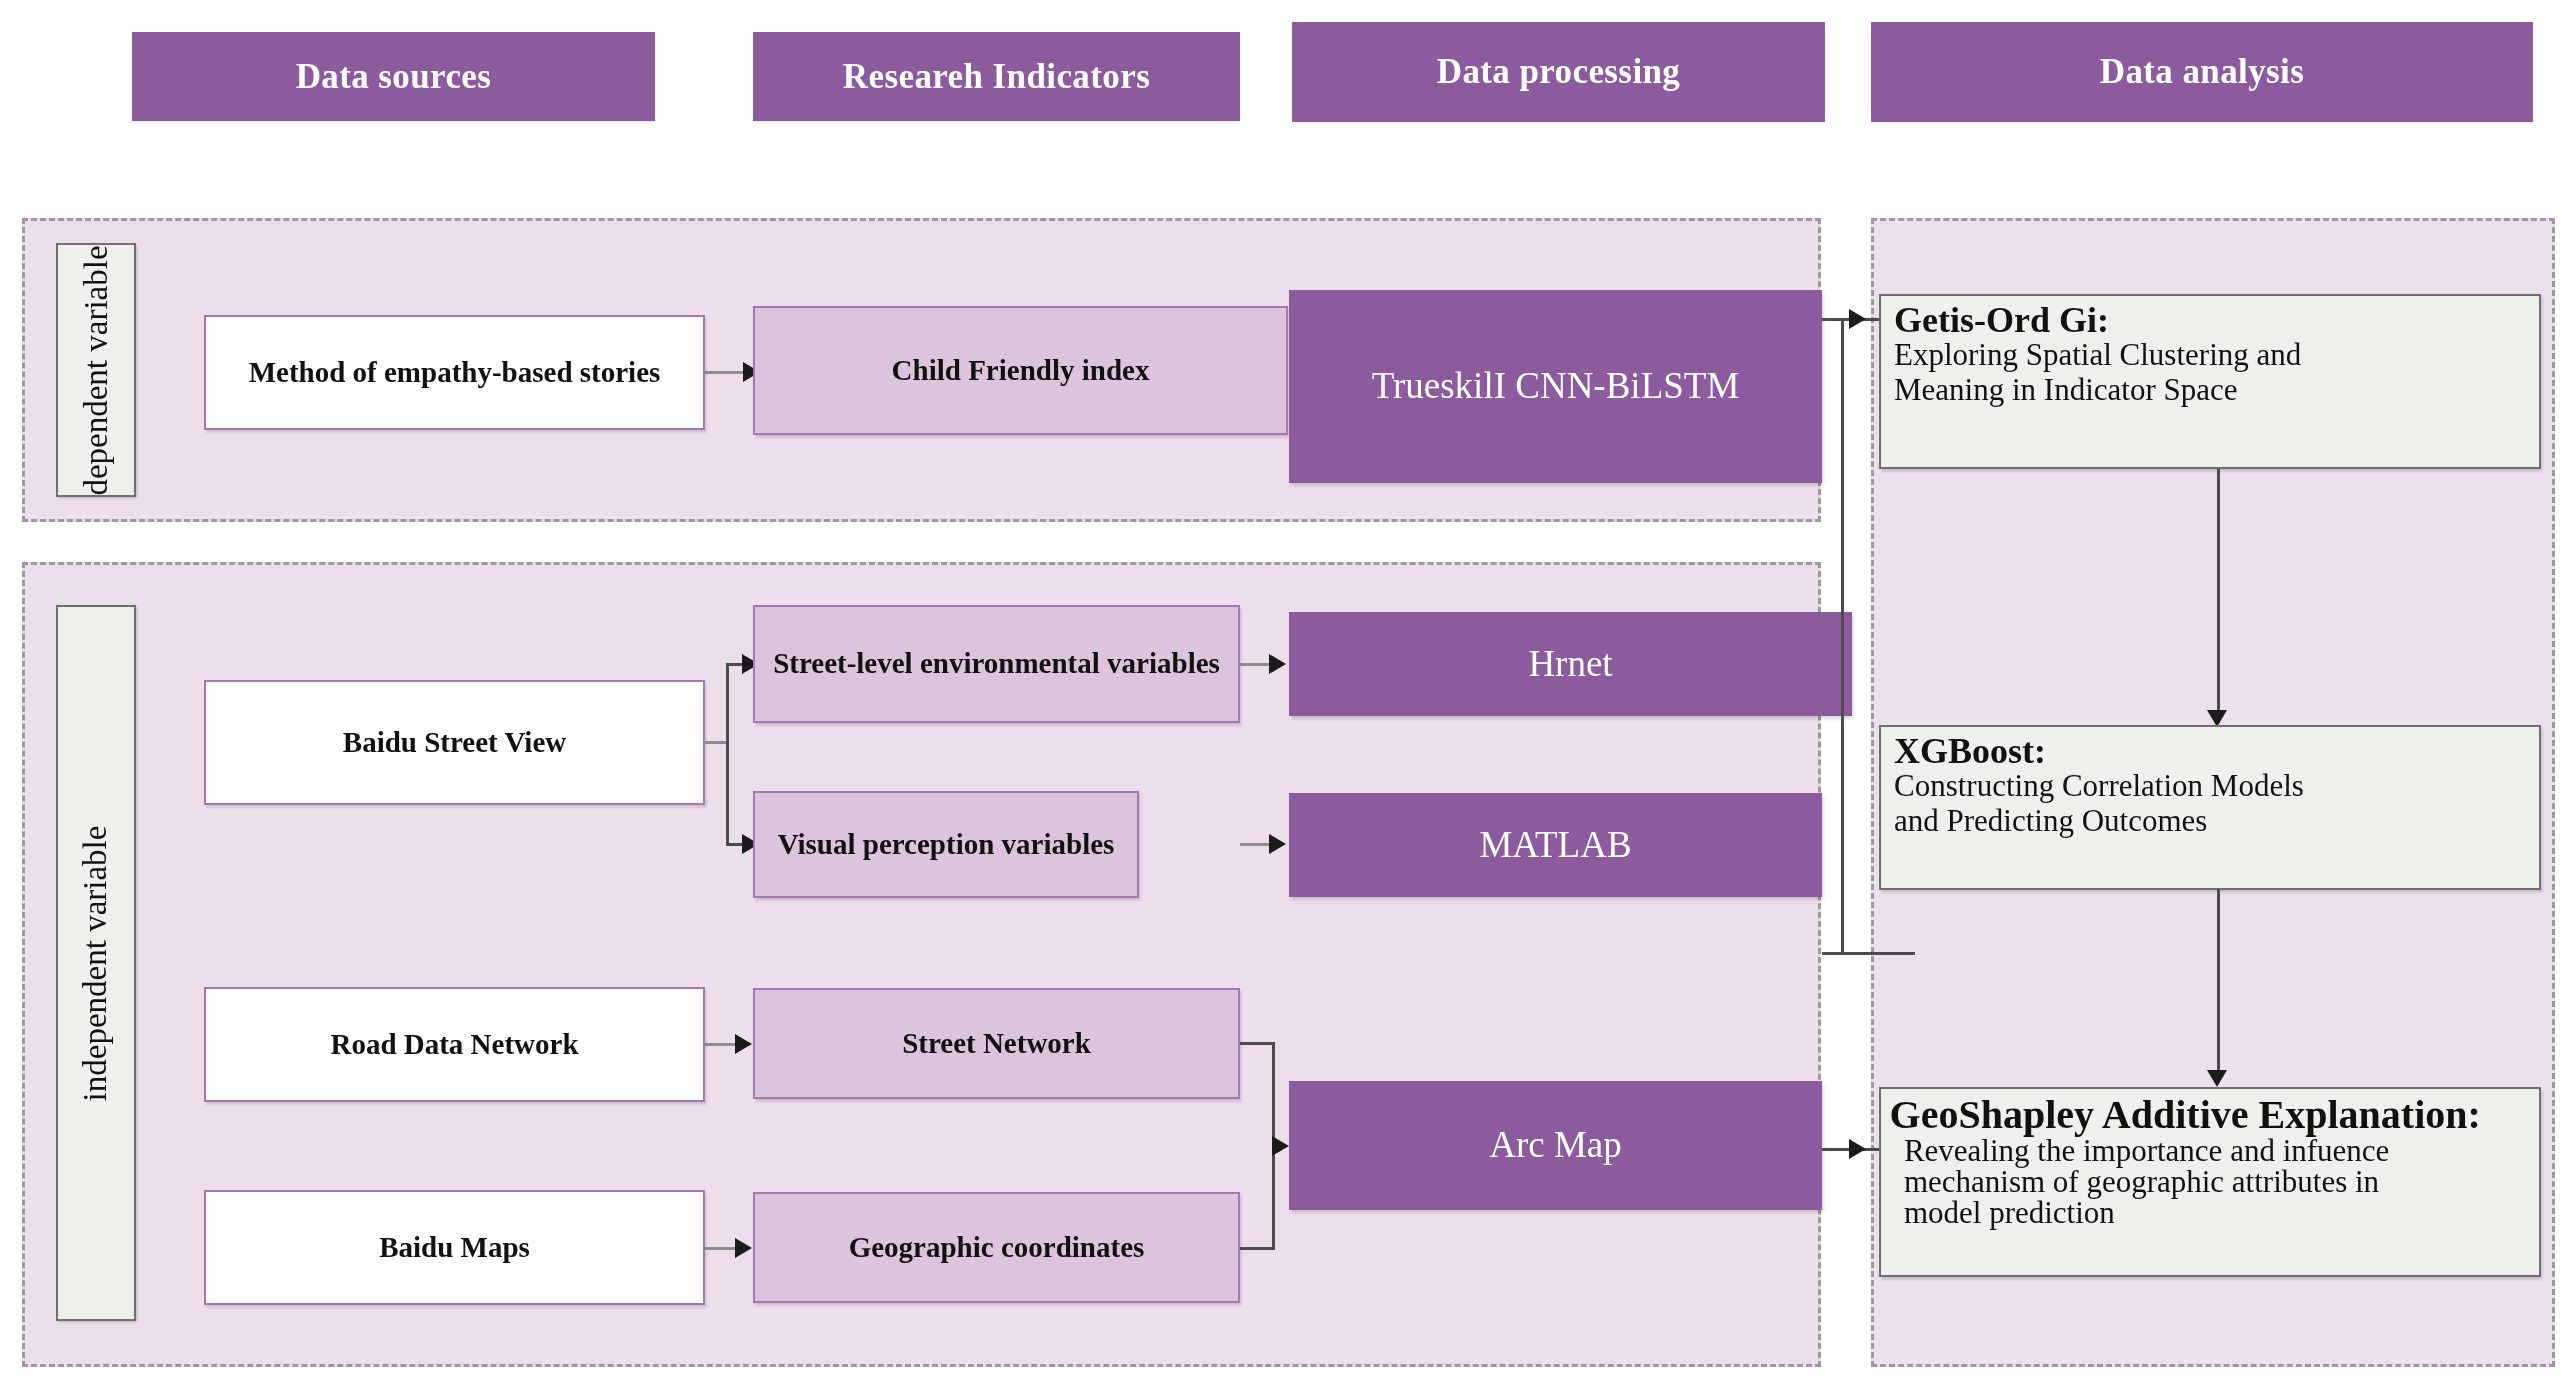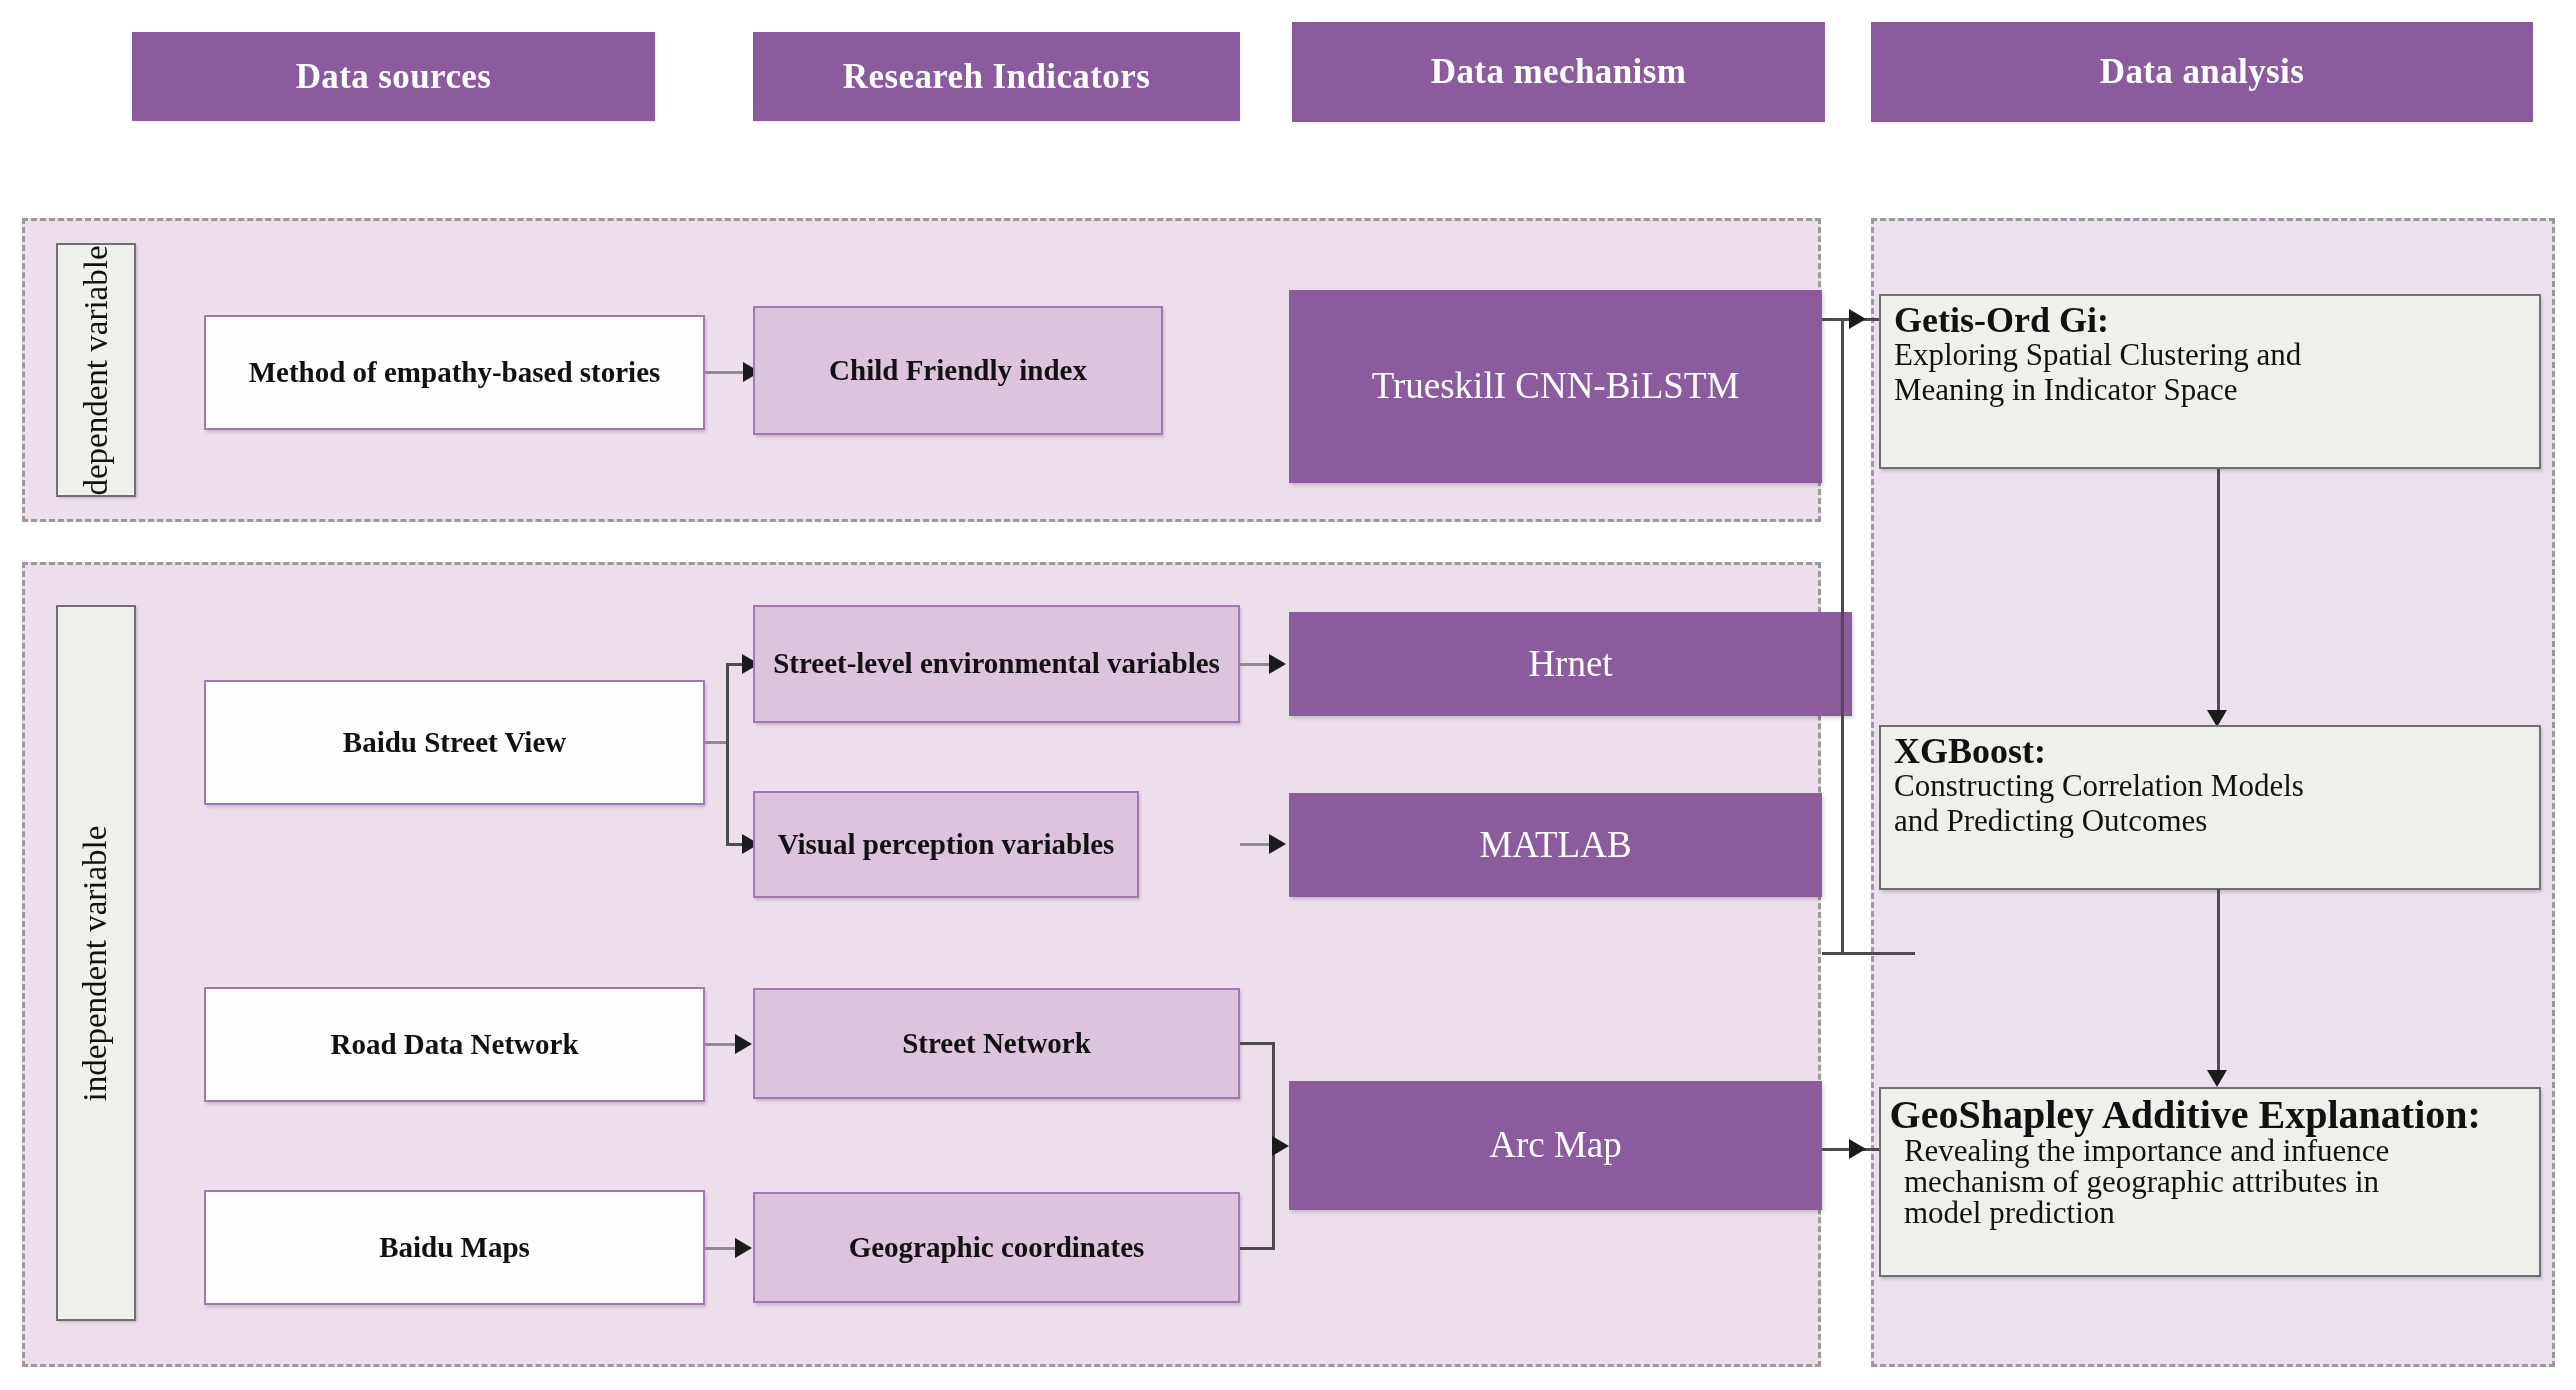--- a/index.html
+++ b/index.html
@@ -87,21 +87,21 @@
 
 <div class="stage">
 
   <div class="hdr" style="left:132px;top:32px;width:523px;height:89px;">
     <span>Data sources</span>
   </div>
   <div class="hdr" style="left:753px;top:32px;width:487px;height:89px;">
     <span>Researeh Indicators</span>
   </div>
   <div class="hdr" style="left:1292px;top:21.5px;width:533px;height:100px;">
-    <span>Data mechanism</span>
+    <span>Data processing</span>
   </div>
   <div class="hdr" style="left:1871px;top:21.5px;width:662px;height:100px;">
     <span>Data analysis</span>
   </div>
 
   <div class="panel" style="left:21.5px;top:218px;width:1799px;height:304px;"></div>
 
   <div class="panel" style="left:21.5px;top:562px;width:1799px;height:805px;"></div>
 
   <div class="panel alt" style="left:1871px;top:218px;width:684px;height:1149px;"></div>
@@ -114,21 +114,21 @@
     <span>independent variable</span>
   </div>
 
   <div class="node src" style="left:204px;top:315px;width:501px;height:115px;padding:0 20px;">
     <span>Method of empathy-based stories</span>
   </div>
 
   <div class="ln lnh light" style="left:705px;top:371px;width:43px;"></div>
   <div class="arw" style="left:743px;top:362px;"></div>
 
-  <div class="node ind" style="left:753px;top:306px;width:410px;height:129px;">
+  <div class="node ind" style="left:753px;top:306px;width:535px;height:129px;">
     <span>Child Friendly index</span>
   </div>
 
   <div class="node proc" style="left:1289px;top:290px;width:533px;height:193px;">
     <span>TrueskilI CNN-BiLSTM</span>
   </div>
 
   <div class="node src" style="left:204px;top:680px;width:501px;height:125px;">
     <span>Baidu Street View</span>
   </div>

